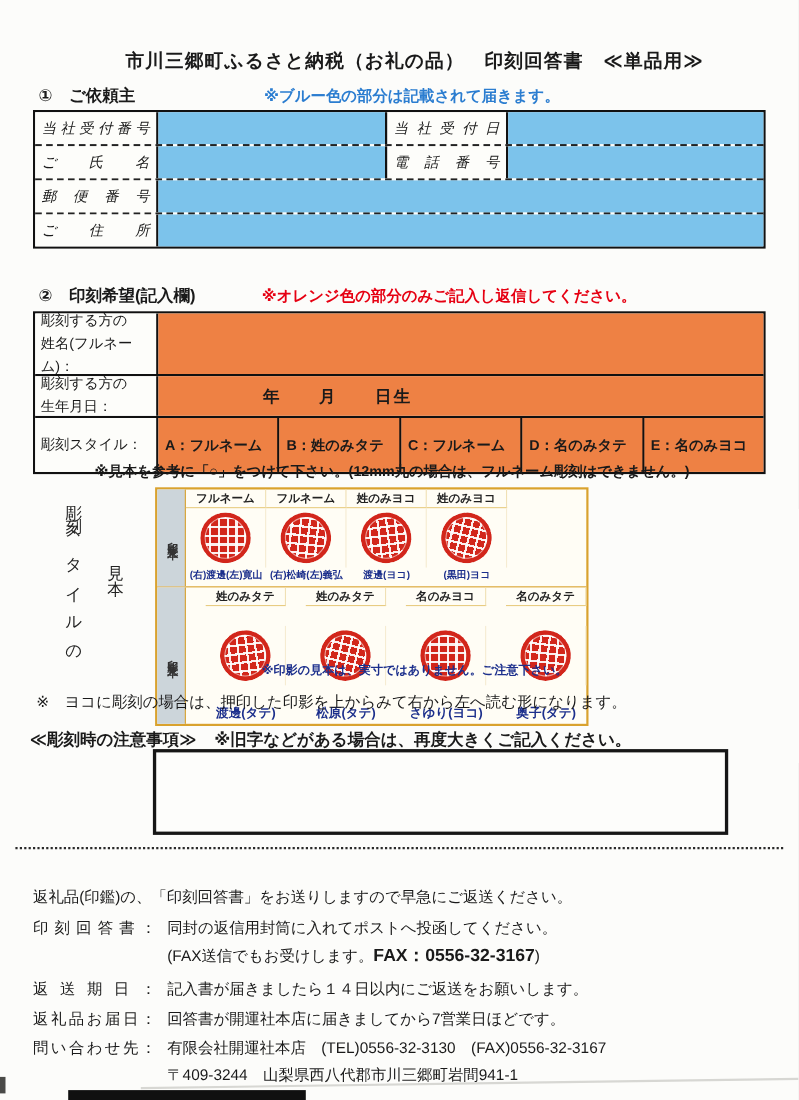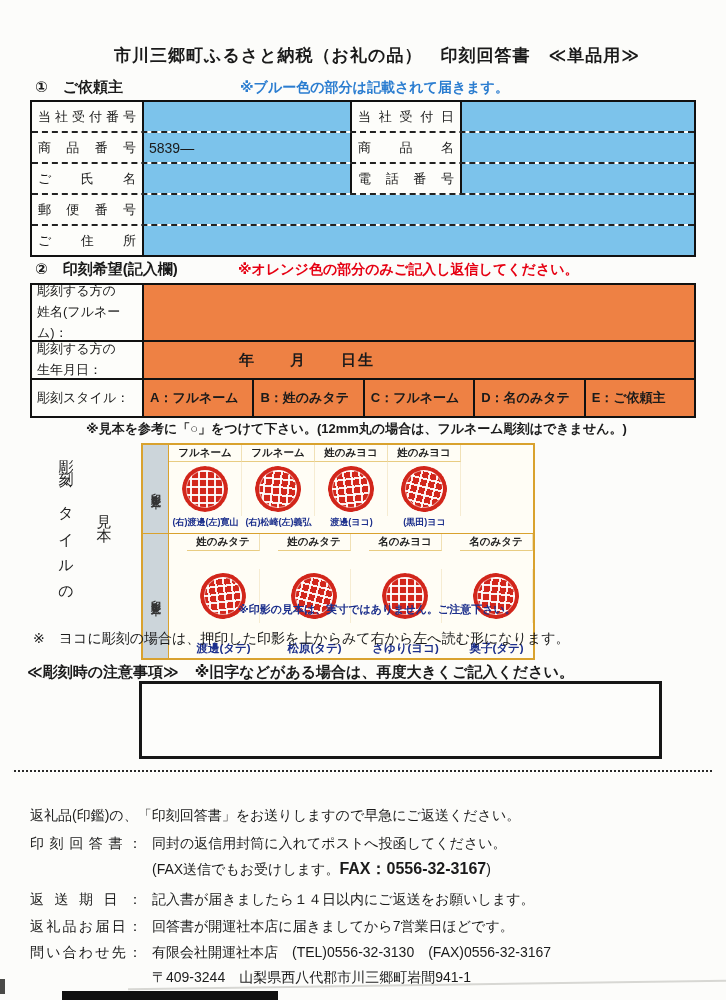--- a/index.html
+++ b/index.html
@@ -7,38 +7,38 @@
         font-family:"Liberation Sans","DejaVu Sans",sans-serif;color:#1a1a1a;overflow:hidden;padding-left:28px;}
 
   .title{position:absolute;left:0;right:0;top:44px;text-align:center;font-size:17px;
          font-weight:bold;letter-spacing:1px;margin:0;}
 
   .sechead{position:absolute;font-weight:bold;font-size:15px;white-space:nowrap;}
   .note-blue{position:absolute;font-weight:bold;font-size:14px;color:#2b7dd0;white-space:nowrap;text-align:center;}
   .note-red{position:absolute;font-weight:bold;font-size:14px;color:#e60012;white-space:nowrap;}
 
   
-  .btbl{position:absolute;left:30px;top:100px;width:662px;border:2px solid #111;background:#fdfdfa;}
+  .btbl{position:absolute;left:30px;top:100px;width:662px;border:2px solid #111;background:#fdfdfa;font-style:italic;}
   .btbl .r{display:flex;height:29px;border-bottom:2px dashed #222;}
   .btbl .r:last-child{border-bottom:none;}
   .c{box-sizing:border-box;display:flex;align-items:center;font-size:13px;}
   .lblc{background:#fdfdfa;border-right:2px solid #111;padding:0 6px;}
   .w-l1{width:112px;}
   .w-v1{width:206px;}
   .w-l2{width:112px;border-left:2px solid #111;}
   .w-v2{flex:1;}
   .bluec{background:#7cc3eb;}
   .jfill{display:block;width:100%;text-align:justify;text-align-last:justify;}
   .cellval{font-size:14px;padding-left:5px;font-weight:500;}
 
   
   .otbl{position:absolute;left:30px;top:283px;width:662px;border:2px solid #111;background:#fdfdfa;}
   .otbl .or{display:flex;border-bottom:2px solid #111;}
   .otbl .or:last-child{border-bottom:none;}
-  .or1{height:55px;}.or2{height:36px;}.or3{height:36px;}
+  .or1{height:55px;}.or2{height:36px;}.or3{height:49px;}
   .olbl{box-sizing:border-box;width:112px;background:#fdfdfa;border-right:2px solid #111;
         font-size:13px;line-height:1.6;padding:2px 5px;display:flex;flex-direction:column;justify-content:center;}
   .oval{flex:1;background:#ee8144;display:flex;align-items:center;}
   .birthval{padding-left:95px;font-size:15px;font-weight:600;letter-spacing:2px;}
   .opt{box-sizing:border-box;flex:1;background:#ee8144;border-right:2px solid #111;display:flex;
        align-items:center;padding-left:6px;font-weight:600;font-size:13px;white-space:nowrap;}
   .opt:last-child{border-right:none;}
 
   
   .instruction{position:absolute;left:86px;top:420px;font-weight:bold;font-size:13px;white-space:nowrap;}
@@ -107,34 +107,20 @@
         </div>
       <div class="c lblc w-l2">
           <span class="jfill">当社受付日</span>
         </div>
       <div class="c bluec w-v2">
           <span class="cellval"></span>
         </div>
     </div>
     <div class="r">
       <div class="c lblc w-l1">
-          <span class="jfill">商品番号</span>
-        </div>
-      <div class="c bluec w-v1">
-          <span class="cellval">5839―</span>
-        </div>
-      <div class="c lblc w-l2">
-          <span class="jfill">商品名</span>
-        </div>
-      <div class="c bluec w-v2">
-          <span class="cellval"></span>
-        </div>
-    </div>
-    <div class="r">
-      <div class="c lblc w-l1">
           <span class="jfill">ご氏名</span>
         </div>
       <div class="c bluec w-v1">
           <span class="cellval"></span>
         </div>
       <div class="c lblc w-l2">
           <span class="jfill">電話番号</span>
         </div>
       <div class="c bluec w-v2">
           <span class="cellval"></span>
@@ -181,21 +167,21 @@
         </div>
     </div>
     <div class="or or3">
       <div class="olbl">
         <span>彫刻スタイル：</span>
       </div>
       <div class="opt">A：フルネーム</div>
       <div class="opt">B：姓のみタテ</div>
       <div class="opt">C：フルネーム</div>
       <div class="opt">D：名のみタテ</div>
-      <div class="opt">E：ご依頼主</div>
+      <div class="opt">E：名のみヨコ</div>
     </div>
   </div>
 
   <div class="instruction">※見本を参考に「○」をつけて下さい。(12mm丸の場合は、フルネーム彫刻はできません。)</div>
 
   <div class="vmain vtext">彫刻スタイルの</div>
   <div class="vsub vtext">見本</div>
 
   <div class="stbl">
     <div class="sgroup g1">

